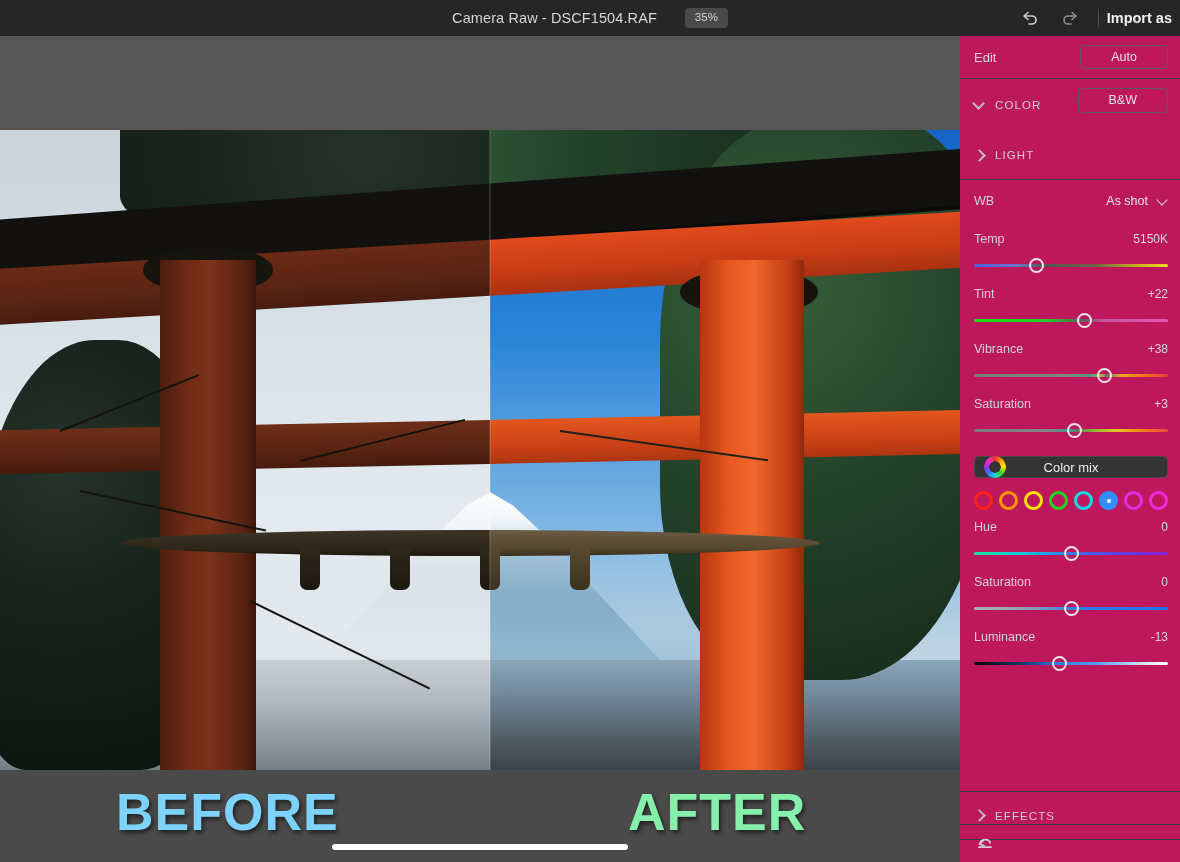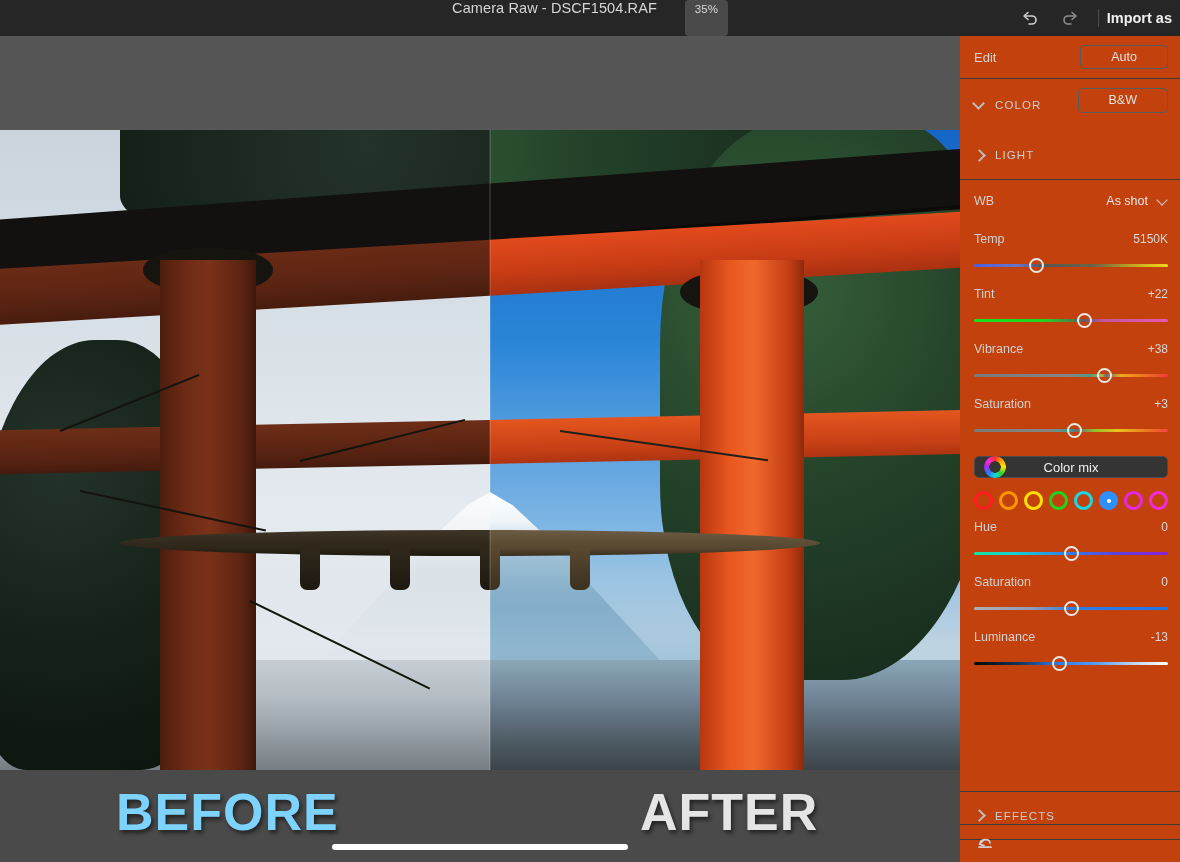--- a/index.html
+++ b/index.html
@@ -11,21 +11,21 @@
   }
   .app { position: relative; width: 1180px; height: 862px; background: #2b2b2b; }
 
   
   .titlebar {
     position: absolute; left: 0; top: 0; width: 1180px; height: 36px;
     background: #262626; display: flex; align-items: center;
   }
   .title-center {
     position: absolute; left: 0; right: 0; top: 0; height: 36px;
-    display: flex; justify-content: center; gap: 28px;
+    display: flex; align-items: center; justify-content: center; gap: 28px;
   }
   .title-text { color: #d6d6d6; font-size: 14.5px; letter-spacing: .1px; }
   .zoom-badge {
     background: #4a4a4a; color: #d8d8d8; font-size: 11.5px;
     padding: 4px 10px; border-radius: 4px; line-height: 1;
   }
   .title-right {
     position: absolute; right: 0; top: 0; height: 36px;
     display: flex; align-items: center; gap: 0;
   }
@@ -131,30 +131,30 @@
   .side-before { position:absolute; left:0; top:0; width:960px; height:640px; clip-path: inset(0 470px 0 0); }
   .split-line { position:absolute; left:489px; top:0; width:2px; height:640px; background: rgba(255,255,255,.12); }
 
   
   .labels { position:absolute; left:0; bottom: 0; width: 960px; height: 92px; }
   .lbl {
     position:absolute; top: 12px; font-size: 52px; font-weight: bold; letter-spacing: 1px;
     text-shadow: 2px 3px 4px rgba(0,0,0,.55);
   }
   .lbl.before { left: 116px; color: #7dd3fc; }
-  .lbl.after { left: 628px; color: #e5e5e5; margin-left: 12px; }
+  .lbl.after { left: 628px; color: #86efac; }
   .home-bar {
     position:absolute; left: 50%; transform: translateX(-50%); bottom: 12px;
     width: 296px; height: 6px; border-radius: 3px; background: #fff;
   }
 
   
   .panel {
     position: absolute; right: 0; top: 36px; width: 220px; height: 826px;
-    background: #c2410c; color: #d0d0d0;
+    background: #be185d; color: #d0d0d0;
   }
   .row-edit {
     height: 43px; display:flex; align-items:center; justify-content: space-between;
     padding: 0 12px 0 14px; border-bottom: 1px solid #3a3a3a;
   }
   .row-edit .lab { font-size: 13px; color: #d7d7d7; }
   .btn-outline {
     border: 1px solid #5a5a5a; border-radius: 4px; color: #e2e2e2;
     font-size: 12.5px; padding: 5px 30px; background: transparent; line-height: 1;
   }

